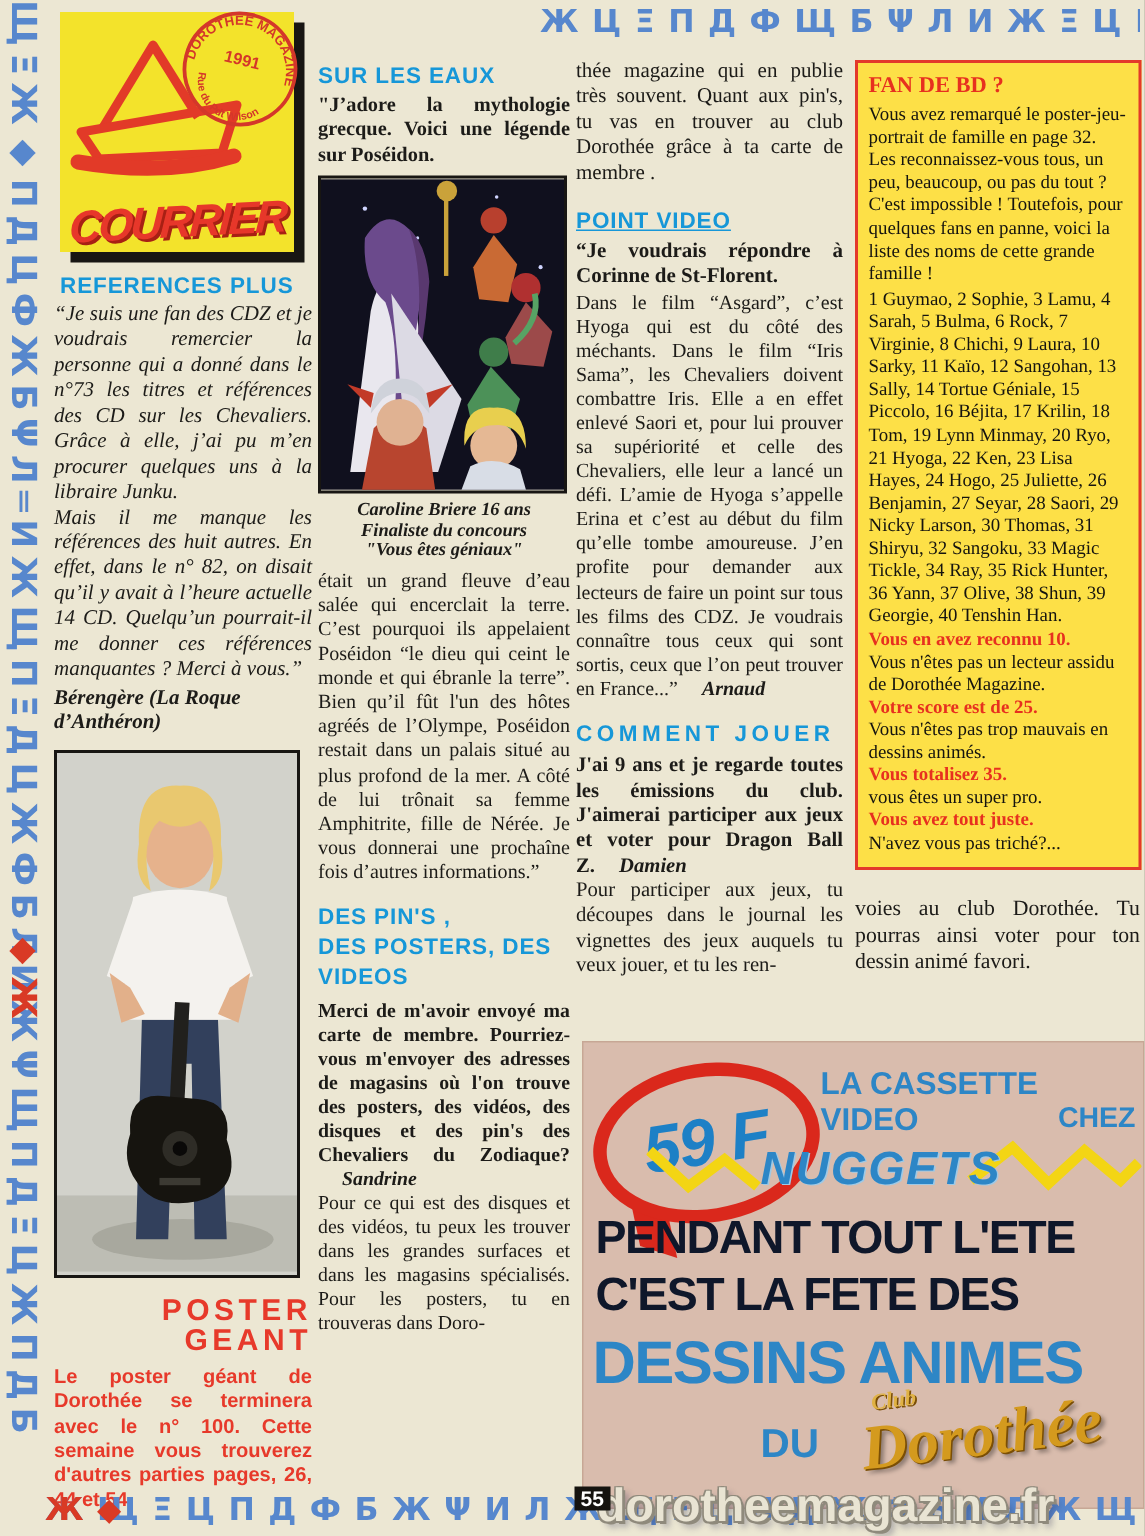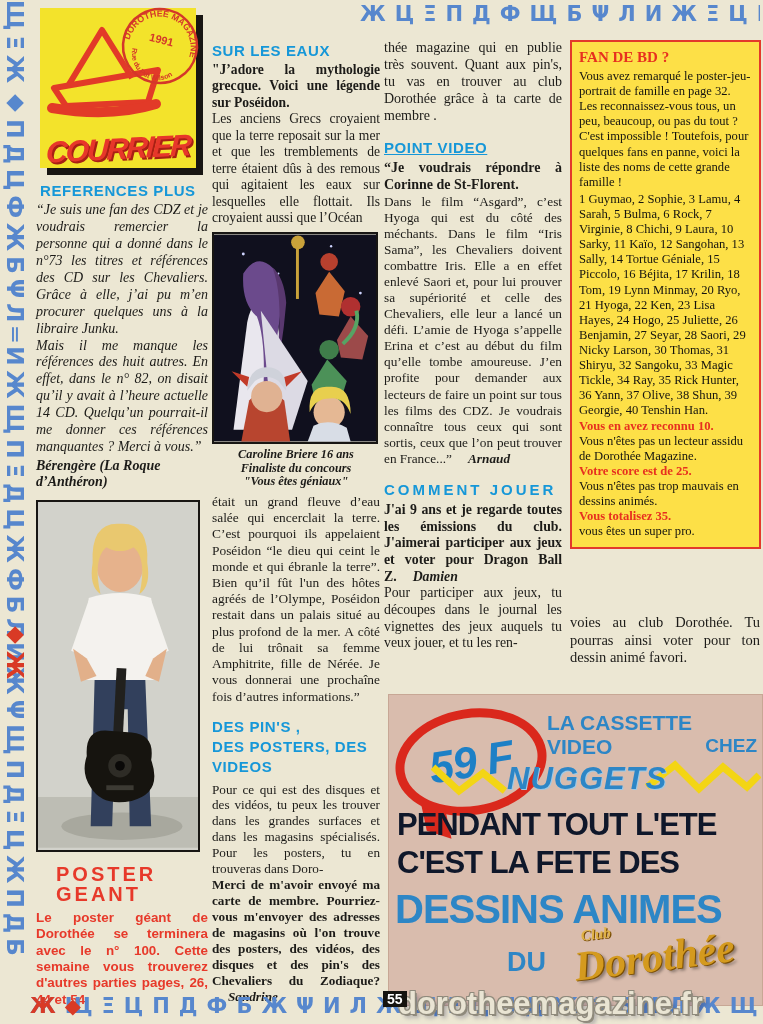--- a/index.html
+++ b/index.html
@@ -143,29 +143,28 @@
       <path d="M56,60 Q54,18 84,20 Q114,18 112,60 Q116,84 104,92 Q112,56 98,44 Q84,52 70,44 Q56,56 64,92 Q52,84 56,60 Z" fill="#e9c86f"></path>
 
       <rect x="78" y="168" width="10" height="100" fill="#21201d" transform="rotate(3 83 218)"></rect>
 
       <path d="M50,258 Q48,230 72,232 L96,234 Q120,236 116,262 Q128,296 96,304 Q66,310 54,290 Q44,276 50,258 Z" fill="#16140f"></path>
       <circle cx="84" cy="268" r="12" fill="#2e2c26"></circle>
       <circle cx="84" cy="268" r="5" fill="#0a0908"></circle>
       <rect x="70" y="288" width="28" height="5" fill="#3c3a33"></rect>
     </svg>
 
-    <div class="red-head" style="margin:12px 0 6px 20px;">POSTER
+    <div class="red-head" style="margin:12px 0 6px 20px;text-align:right;">POSTER
 GEANT</div>
     <div class="red-body">Le poster géant de Dorothée se terminera avec le n° 100. Cette semaine vous trouverez d'autres parties pages, 26, 44 et 54.</div>
   </div>
 
   <div class="col" style="left:212px; width:168px; top:42px;">
     <div class="h-blue">SUR LES EAUX</div>
     <div class="body-txt bold-txt" style="margin-top:3px;">"J’adore la mythologie grecque. Voici une légende sur Poséidon.</div>
-    <div class="body-txt">Les anciens Grecs croyaient que la terre reposait sur la mer et que les tremblements de terre étaient dûs à des remous qui agitaient les eaux sur lesquelles elle flottait. Ils croyaient aussi que l’Océan</div>
 
     <svg class="framed" width="166" height="212" viewBox="0 0 166 212" style="margin:6px 0 4px 0;">
       <rect width="166" height="212" fill="#10101e"></rect>
       <circle cx="30" cy="20" r="1.5" fill="#cfd4ff"></circle>
         <circle cx="120" cy="12" r="1.2" fill="#cfd4ff"></circle>
       <circle cx="150" cy="60" r="1.4" fill="#cfd4ff"></circle>
         <circle cx="66" cy="40" r="1.1" fill="#cfd4ff"></circle>
 
       <path d="M20,200 L34,90 Q38,70 48,66 L60,70 Q74,110 64,200 Z" fill="#e9e7ee"></path>
       <path d="M44,34 Q64,30 62,56 Q60,74 48,76 Q36,72 36,54 Q36,38 44,34 Z" fill="#e8b79a"></path>
@@ -198,22 +197,22 @@
     </svg>
 
     <div class="caption">Caroline Briere 16 ans
 Finaliste du concours
 "Vous êtes géniaux"</div>
     <div class="body-txt" style="margin-top:5px; font-size:13.4px;">était un grand fleuve d’eau salée qui encerclait la terre. C’est pourquoi ils appelaient Poséidon “le dieu qui ceint le monde et qui ébranle la terre”. Bien qu’il fût l'un des hôtes agréés de l’Olympe, Poséidon restait dans un palais situé au plus profond de la mer. A côté de lui trônait sa femme Amphitrite, fille de Nérée. Je vous donnerai une prochaîne fois d’autres informations.”</div>
 
     <div class="h-blue" style="margin:12px 0 4px 0; line-height:1.35;">DES PIN'S ,
 DES  POSTERS, DES
 VIDEOS</div>
+    <div class="body-txt bold-txt" style="font-size:13.2px;"><span>Merci de m'avoir envoyé ma carte de membre. Pourriez- vous m'envoyer des adresses de magasins où l'on trouve des posters, des vidéos, des disques et des pin's des Chevaliers du Zodiaque?</span><span class="sig-inline">Sandrine</span></div>
     <div class="body-txt" style="font-size:13.2px;">Pour ce qui est des disques et des vidéos, tu peux les trouver dans les grandes surfaces et dans les magasins spécialisés. Pour les posters, tu en trouveras dans Doro-</div>
-    <div class="body-txt bold-txt" style="font-size:13.2px;"><span>Merci de m'avoir envoyé ma carte de membre. Pourriez- vous m'envoyer des adresses de magasins où l'on trouve des posters, des vidéos, des disques et des pin's des Chevaliers du Zodiaque?</span><span class="sig-inline">Sandrine</span></div>
   </div>
 
   <div class="col" style="left:384px; width:178px; top:40px;">
     <div class="body-txt" style="font-size:14px;">thée magazine qui en publie très souvent. Quant aux pin's, tu vas en trouver au club Dorothée grâce à ta carte de membre .</div>
 
     <div class="h-blue" style="margin:14px 0 4px 0;text-decoration:underline;">POINT VIDEO</div>
     <div class="body-txt bold-txt" style="font-size:14px;">“Je voudrais répondre à Corinne de St-Florent.</div>
     <div class="body-txt" style="font-size:13.3px;"><span>Dans le film “Asgard”, c’est Hyoga qui est du côté des méchants. Dans le film “Iris Sama”, les Chevaliers doivent combattre Iris. Elle a en effet enlevé Saori et, pour lui prouver sa supériorité et celle des Chevaliers, elle leur a lancé un défi. L’amie de Hyoga s’appelle Erina et c’est au début du film qu’elle tombe amoureuse. J’en profite pour demander aux lecteurs de faire un point sur tous les films des CDZ. Je voudrais connaître tous ceux qui sont sortis, ceux que l’on peut trouver en France...”</span><span class="sig-inline">Arnaud</span></div>
 
     <div class="h-blue" style="margin:14px 0 4px 0; letter-spacing:3px;">COMMENT JOUER</div>
@@ -230,22 +229,26 @@
       <span>Vous n'êtes pas un lecteur assidu de Dorothée Magazine.</span>
     </div>
     <div>
       <span class="score">Votre score est de 25.</span><br>
       <span>Vous n'êtes pas trop mauvais en dessins animés.</span>
     </div>
     <div>
       <span class="score">Vous totalisez 35.</span><br>
       <span>vous êtes un super pro.</span>
     </div>
-  </div>
-  <div class="body-txt" style="position:absolute; left:570px; top:614px; width:190px; font-size:14.5px;">voies  au club Dorothée. Tu pourras ainsi voter  pour ton dessin animé favori.</div>
+    <div>
+      <span class="score">Vous avez tout juste.</span><br>
+      <span>N'avez vous pas  triché?...</span>
+    </div>
+  </div>
+  <div class="body-txt" style="position:absolute; left:570px; top:598px; width:190px; font-size:14.5px;">voies  au club Dorothée. Tu pourras ainsi voter  pour ton dessin animé favori.</div>
 
   <div id="ad">
     <div id="ad-bubble-tail"></div>
     <div id="ad-bubble">
       <span id="ad-price">59 F</span>
     </div>
     <div class="ad-blue" style="position:absolute; left:158px; top:16px; width:210px; text-align:left; font-size:21px;">LA CASSETTE VIDEO</div>
     <div class="ad-blue" style="position:absolute; left:158px; top:40px; width:210px; text-align:right; font-size:19px;">CHEZ</div>
     <svg width="330" height="46" viewBox="0 0 330 46" style="position:absolute; left:42px; top:62px;">
       <polyline points="2,10 28,34 52,16 74,34" fill="none" stroke="#f3d514" stroke-width="7"></polyline>

